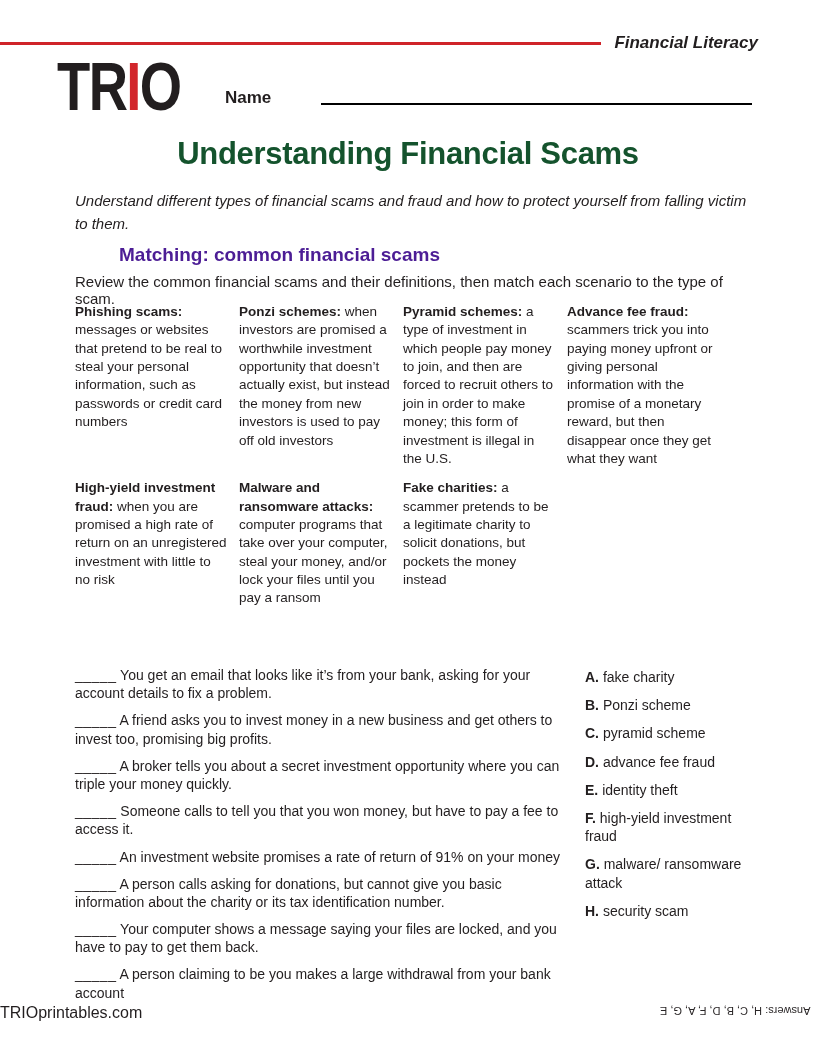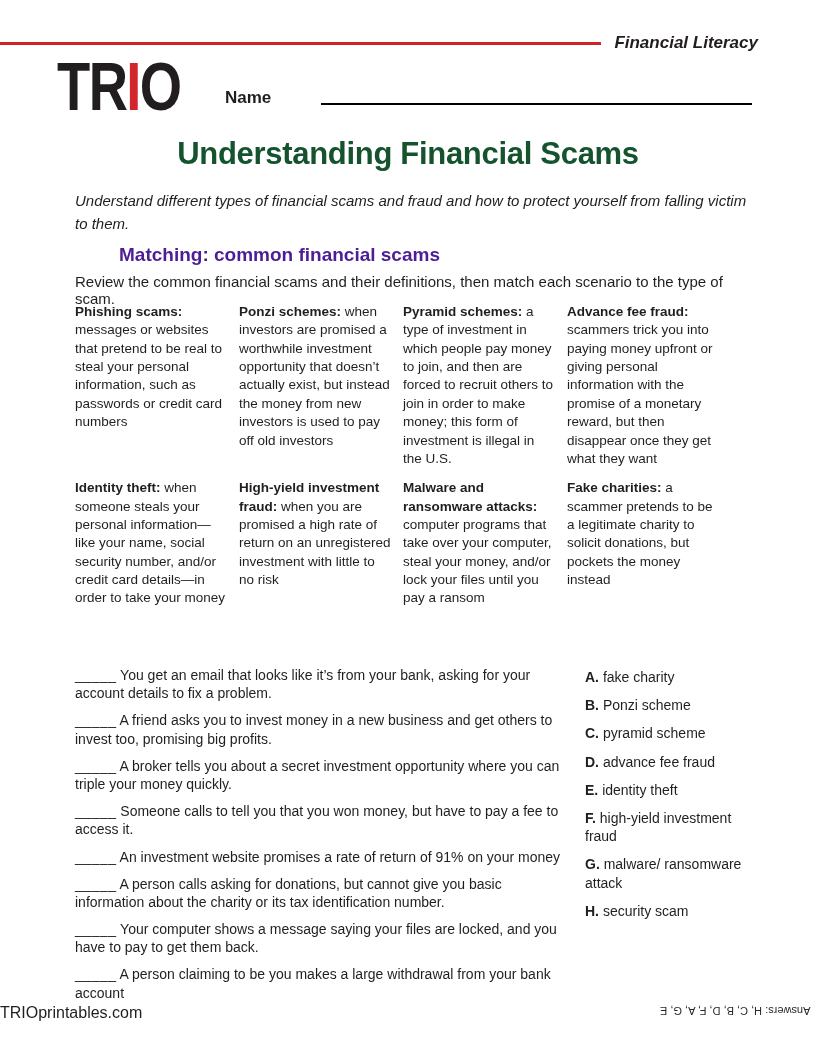--- a/index.html
+++ b/index.html
@@ -175,21 +175,20 @@
   <div class="intro">Understand different types of financial scams and fraud and how to protect yourself from falling victim to them.</div>
 
   <div class="section-heading">Matching: common financial scams</div>
   <div class="section-instructions">Review the common financial scams and their definitions, then match each scenario to the type of scam.</div>
 
   <div class="defs">
     <p><b>Phishing scams:</b> <span>messages or websites that pretend to be real to steal your personal information, such as passwords or credit card numbers</span></p>
     <p><b>Ponzi schemes:</b> <span>when investors are promised a worthwhile investment opportunity that doesn’t actually exist, but instead the money from new investors is used to pay off old investors</span></p>
     <p><b>Pyramid schemes:</b> <span>a type of investment in which people pay money to join, and then are forced to recruit others to join in order to make money; this form of investment is illegal in the U.S.</span></p>
     <p><b>Advance fee fraud:</b> <span>scammers trick you into paying money upfront or giving personal information with the promise of a monetary reward, but then disappear once they get what they want</span></p>
-    <p><b>Identity theft:</b> <span>when someone steals your personal information—like your name, social security number, and/or credit card details—in order to take your money</span></p>
     <p><b>High-yield investment fraud:</b> <span>when you are promised a high rate of return on an unregistered investment with little to no risk</span></p>
     <p><b>Malware and ransomware attacks:</b> <span>computer programs that take over your computer, steal your money, and/or lock your files until you pay a ransom</span></p>
     <p><b>Fake charities:</b> <span>a scammer pretends to be a legitimate charity to solicit donations, but pockets the money instead</span></p>
   </div>
 
   <div class="scenarios">
     <p><span class="blank">_____</span> <span>You get an email that looks like it’s from your bank, asking for your account details to fix a problem.</span></p>
     <p><span class="blank">_____</span> <span>A friend asks you to invest money in a new business and get others to invest too, promising big profits.</span></p>
     <p><span class="blank">_____</span> <span>A broker tells you about a secret investment opportunity where you can triple your money quickly.</span></p>
     <p><span class="blank">_____</span> <span>Someone calls to tell you that you won money, but have to pay a fee to access it.</span></p>

